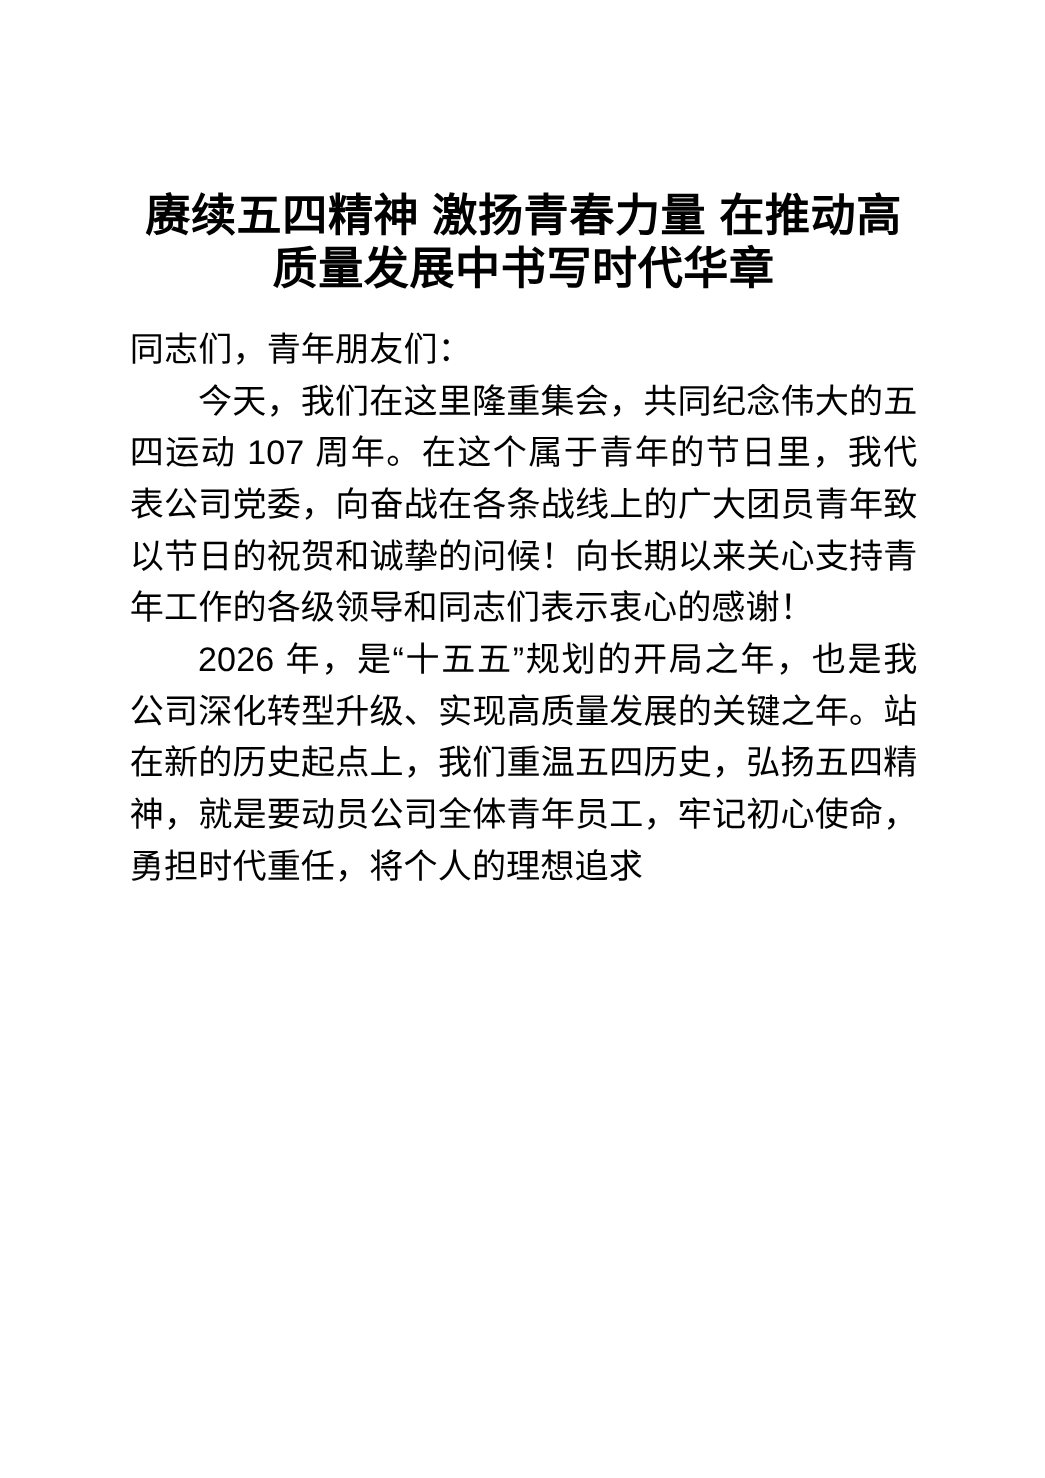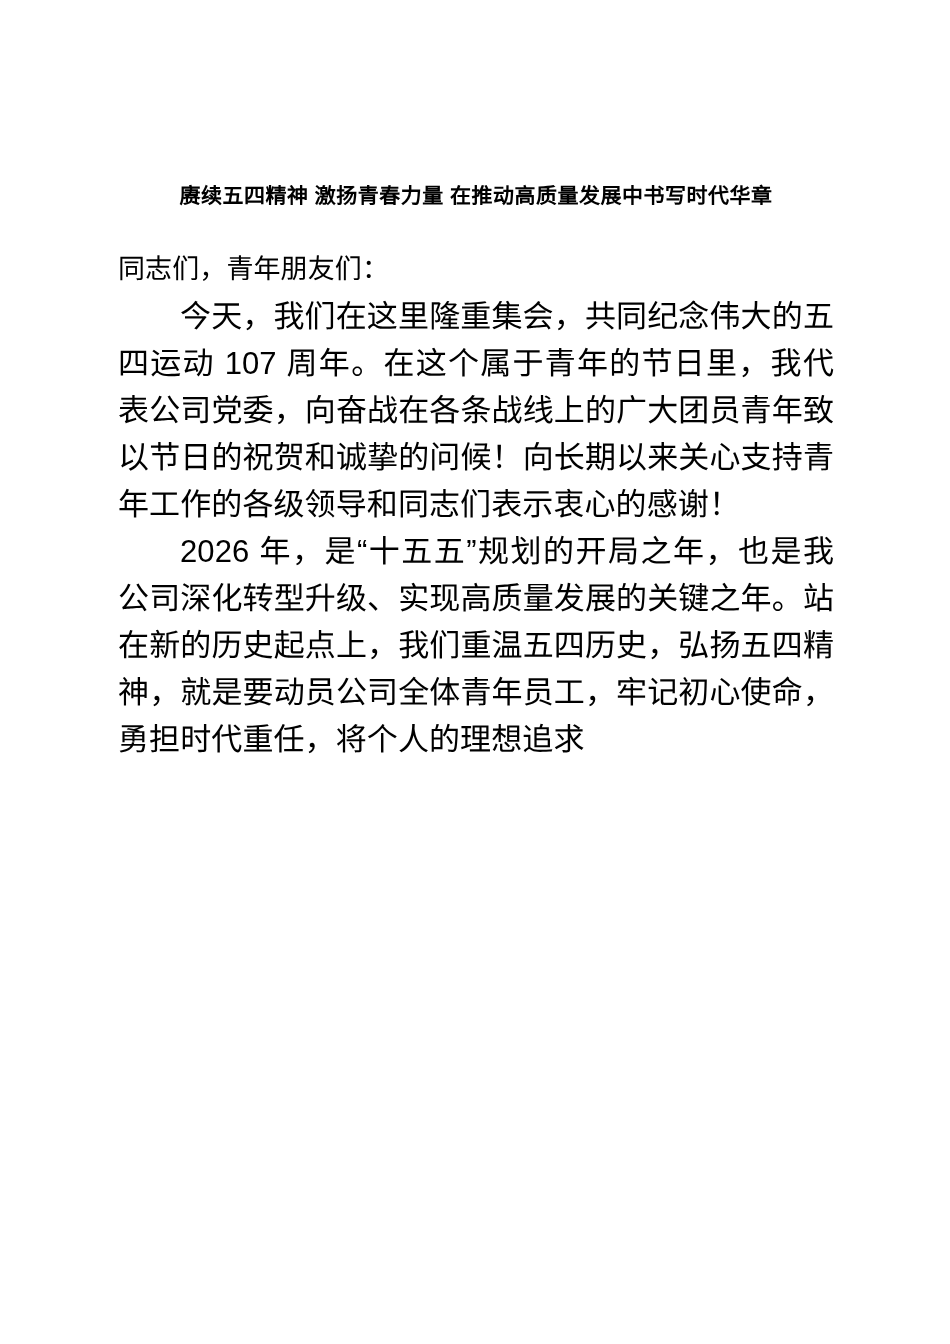--- a/index.html
+++ b/index.html
@@ -22,30 +22,30 @@
     overflow: hidden;
     box-sizing: border-box;
   }
   .content {
     position: absolute;
     left: 118px;
     top: 172px;
     width: 716px;
   }
   .doc-title {
-    font-size: 21px;
+    font-size: 41px;
     font-weight: bold;
     line-height: 48px;
     text-align: center;
     letter-spacing: 0.5px;
     margin: 0 0 26px 0;
     word-break: break-all;
   }
   .salutation {
-    font-size: 27px;
+    font-size: 31px;
     line-height: 47px;
     margin: 0;
     text-align: justify;
     text-align-last: left;
     word-break: break-all;
     letter-spacing: 0.1px;
   }
   .body-para {
     font-size: 31px;
     line-height: 47px;

